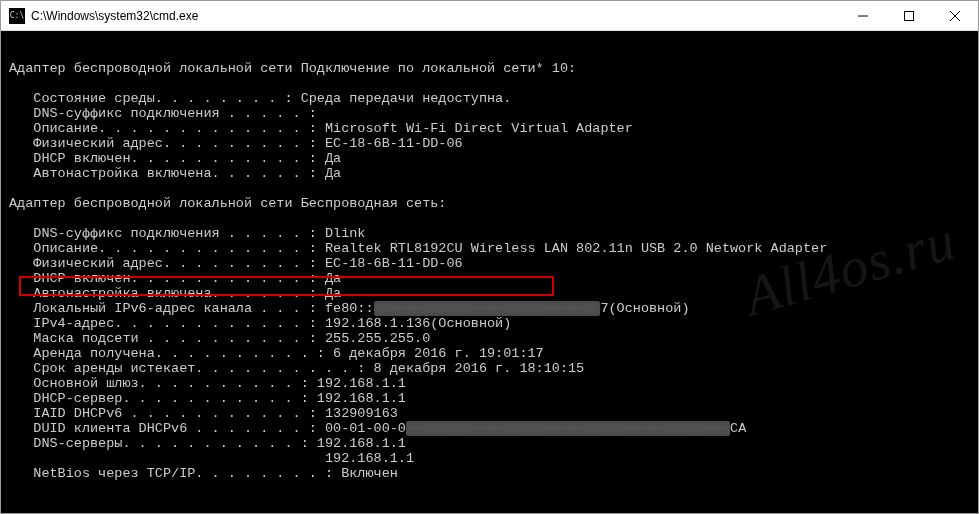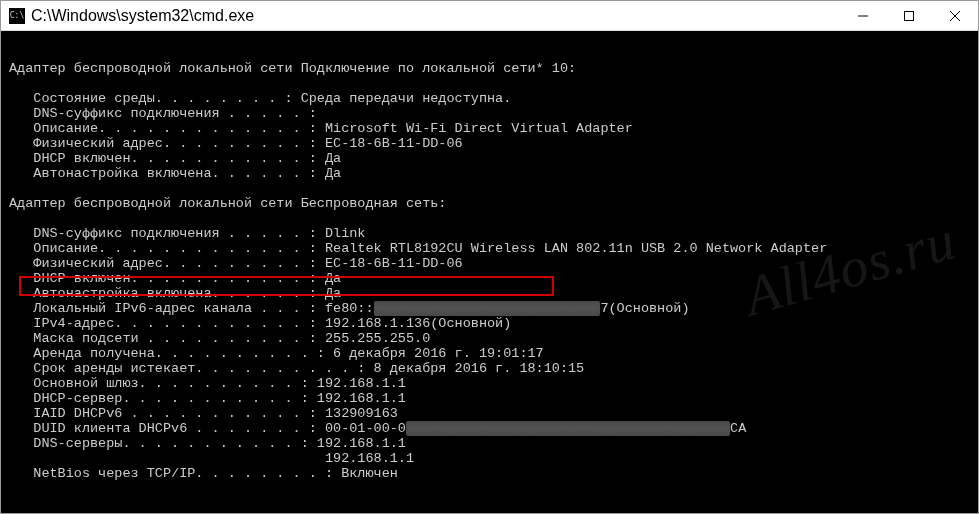--- a/index.html
+++ b/index.html
@@ -33,21 +33,21 @@
       background: #000;
       display: flex;
       align-items: center;
       justify-content: center;
       color: #ccc;
       font-size: 8px;
       font-family: Consolas, monospace;
     }
     .titlebar-title {
       font-family: 'Segoe UI', sans-serif;
-      font-size: 16px;
+      font-size: 12px;
       color: #000;
       flex: 1;
     }
     .titlebar-buttons {
       display: flex;
     }
     .titlebar-btn {
       width: 46px;
       height: 30px;
       display: flex;

